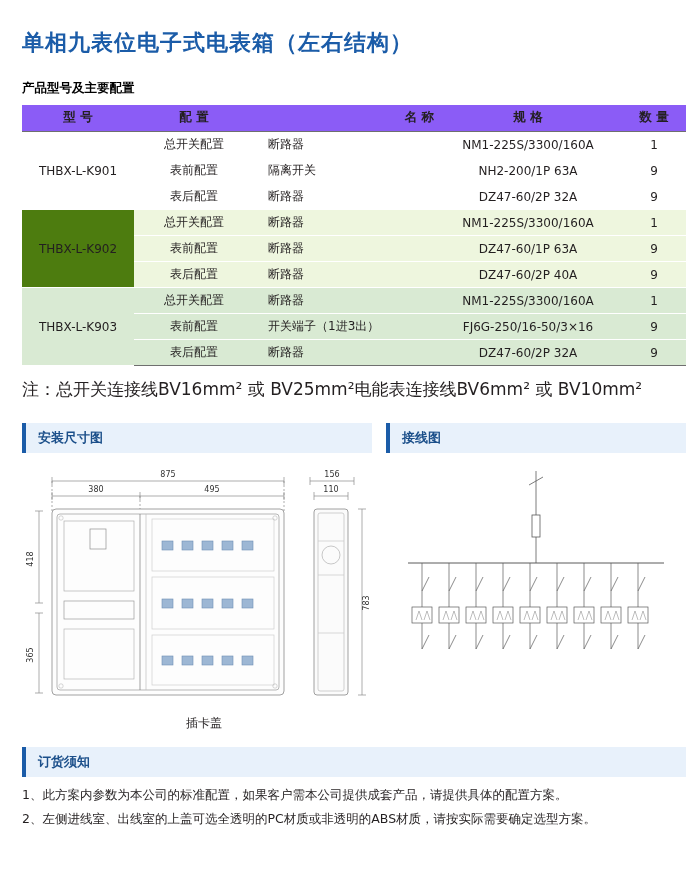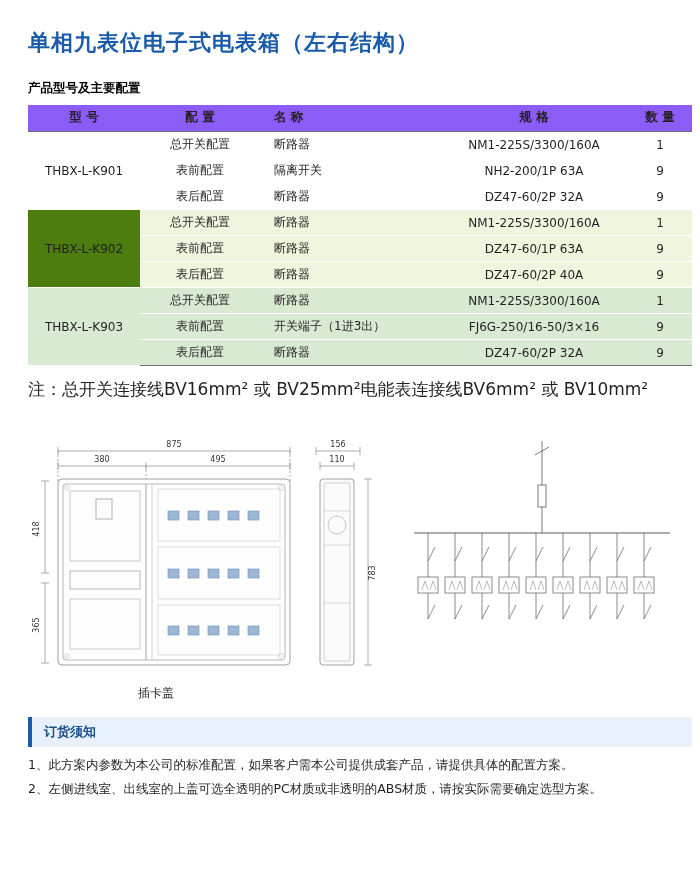--- a/index.html
+++ b/index.html
@@ -6,21 +6,21 @@
   html, body { margin: 0; padding: 0; }
   body {
     width: 700px;
     height: 883px;
     background: #ffffff;
     font-family: "DejaVu Sans", "Liberation Sans", sans-serif;
     color: #231f20;
     position: relative;
     overflow: hidden;
   }
-  .page { position: relative; width: 688px; height: 883px; padding: 0 24px; }
+  .page { position: relative; width: 688px; height: 883px; padding: 0 18px; }
 
   .main-title {
     color: #1b5ca8;
     font-size: 22px;
     font-weight: bold;
     letter-spacing: 1px;
     padding-top: 28px;
     padding-left: 4px;
   }
 
@@ -103,21 +103,21 @@
 
   <div class="main-title">单相九表位电子式电表箱（左右结构）</div>
 
   <div class="subtitle">产品型号及主要配置</div>
 
   <table class="spec">
     <thead>
       <tr>
         <th class="c-model">型 号</th>
         <th class="c-config">配 置</th>
-        <th class="c-name" style="text-align:left">名 称</th>
+        <th class="c-name" style="text-align:right">名 称</th>
         <th class="c-spec">规 格</th>
         <th class="c-qty">数 量</th>
       </tr>
     </thead>
     <tbody>
 
       <tr class="grp1">
         <td class="c-model" rowspan="3">THBX-L-K901</td>
         <td class="c-config">总开关配置</td>
         <td class="c-name">断路器</td>
@@ -176,20 +176,23 @@
         <td class="c-spec">DZ47-60/2P 32A</td>
         <td class="c-qty">9</td>
       </tr>
     </tbody>
   </table>
 
   <div class="note">注：总开关连接线BV16mm² 或 BV25mm²电能表连接线BV6mm² 或 BV10mm²</div>
 
   <div class="two-col">
     <div class="col-left">
+      <div class="sec-head">
+        <span>安装尺寸图</span>
+      </div>
       <div class="draw-box">
         <svg width="350" height="252" viewBox="0 0 350 252">
           <g stroke="#8a8a8a" fill="none" stroke-width="0.7">
 
             <line x1="30" y1="18" x2="262" y2="18"></line>
             <line x1="30" y1="14" x2="30" y2="22"></line>
             <line x1="262" y1="14" x2="262" y2="22"></line>
             <line x1="30" y1="33" x2="118" y2="33"></line>
             <line x1="30" y1="29" x2="30" y2="37"></line>
             <line x1="118" y1="29" x2="118" y2="37"></line>
@@ -266,25 +269,28 @@
             <line x1="296" y1="112" x2="322" y2="112" stroke="#c9c9c9"></line>
             <line x1="296" y1="170" x2="322" y2="170" stroke="#c9c9c9"></line>
             <line x1="340" y1="46" x2="340" y2="232"></line>
             <line x1="336" y1="46" x2="344" y2="46"></line>
             <line x1="336" y1="232" x2="344" y2="232"></line>
           </g>
           <text class="dim-text" x="310" y="14" text-anchor="middle">156</text>
           <text class="dim-text" x="309" y="29" text-anchor="middle">110</text>
           <text class="dim-text" x="347" y="140" text-anchor="middle" transform="rotate(-90 347 140)">783</text>
         </svg>
-        <div class="cap" style="width:350px;text-align:left;position:absolute;left:110px;top:248px;width:120px;">插卡盖</div>
+        <div class="cap" style="width:350px;text-align:center;position:absolute;left:122px;top:248px;width:120px;">插卡盖</div>
       </div>
     </div>
 
     <div class="col-right">
+      <div class="sec-head">
+        <span>接线图</span>
+      </div>
       <div class="draw-box">
         <svg width="300" height="250" viewBox="0 0 300 250">
           <g stroke="#5a5a5a" fill="none" stroke-width="0.8">
 
             <line x1="150" y1="8" x2="150" y2="40"></line>
             <line x1="143" y1="22" x2="157" y2="14"></line>
             <line x1="150" y1="40" x2="150" y2="52"></line>
             <rect x="146" y="52" width="8" height="22" fill="#ffffff"></rect>
             <line x1="150" y1="74" x2="150" y2="100"></line>
 

